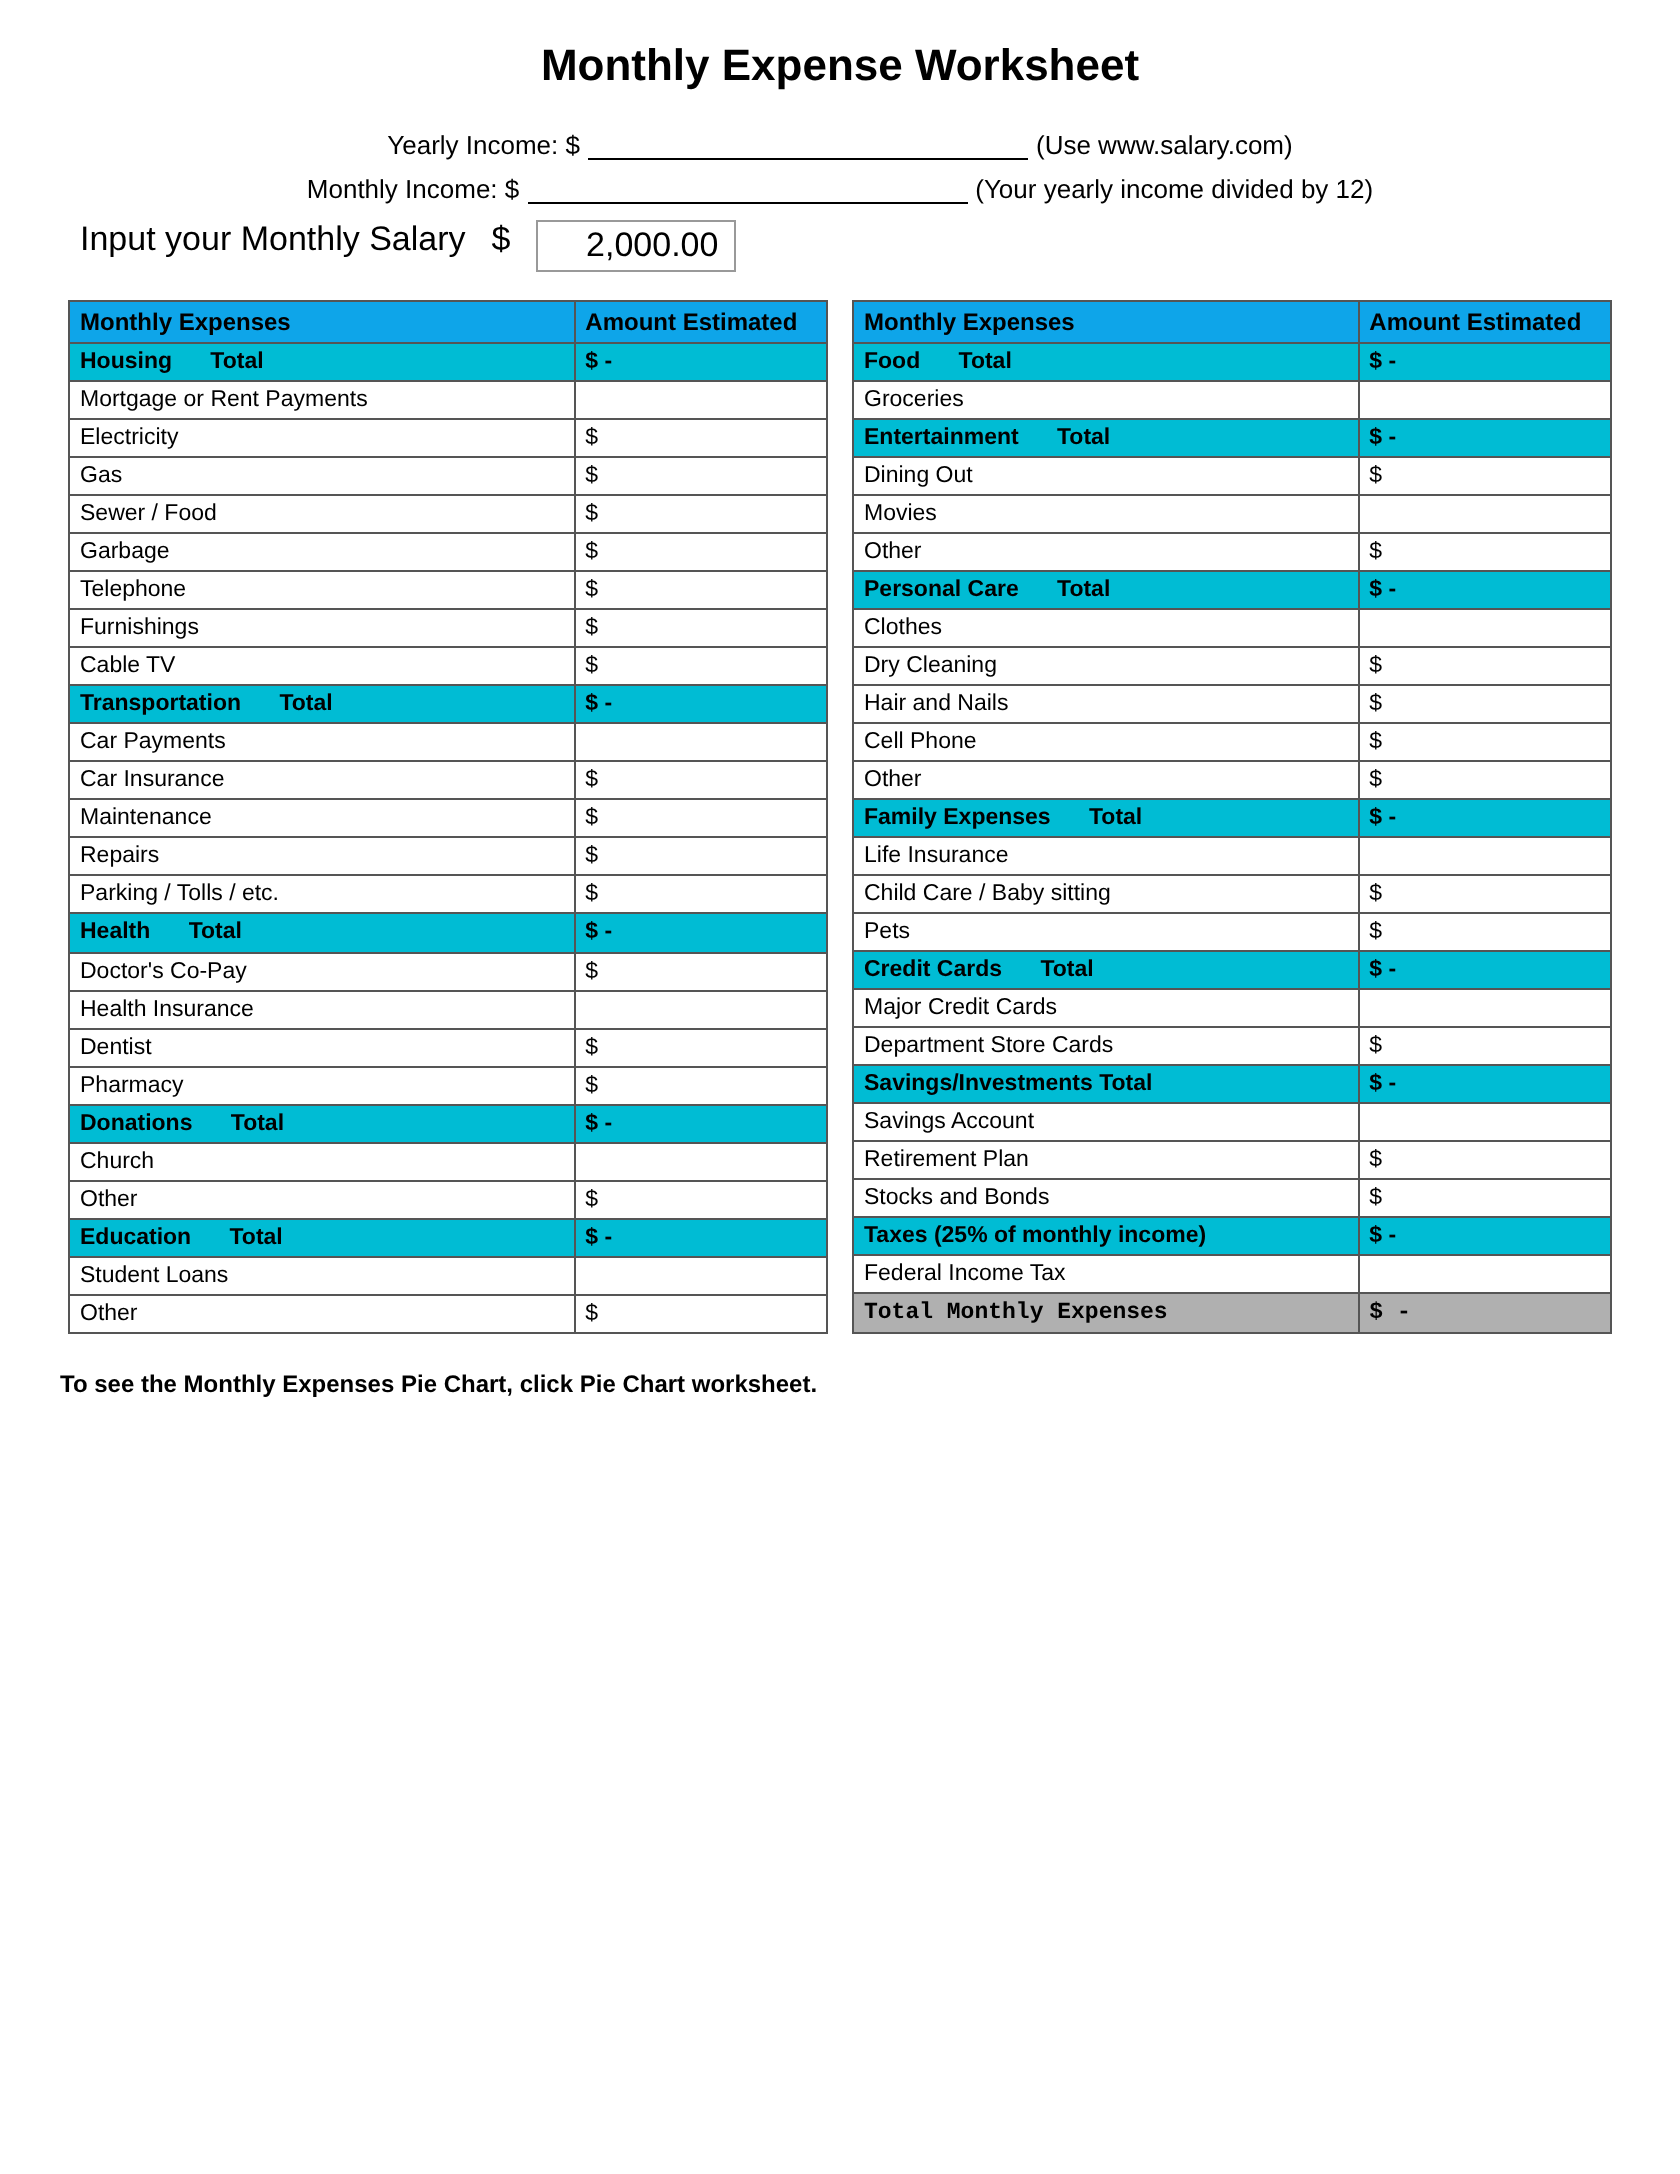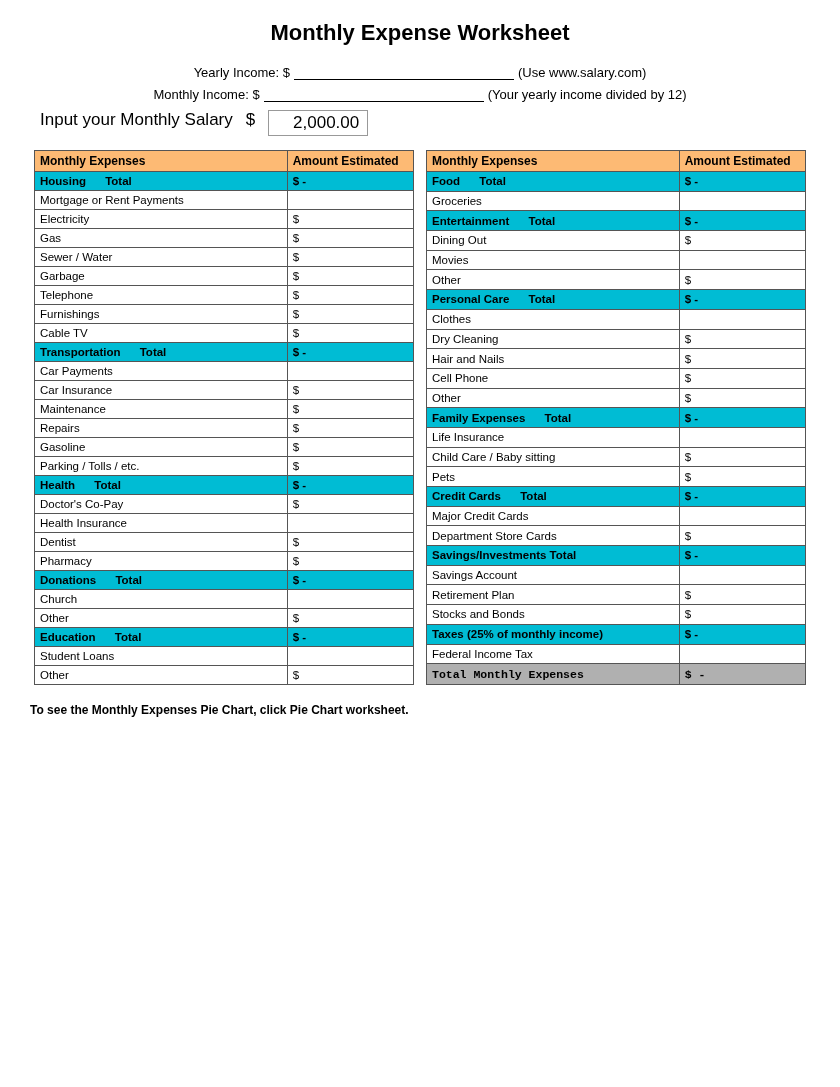--- a/index.html
+++ b/index.html
@@ -56,21 +56,21 @@
     table {
       border-collapse: collapse;
       width: 380px;
     }
     td, th {
       border: 1px solid #555;
       padding: 3px 5px;
       font-size: 11.5px;
     }
     .header-row td {
-      background: #fdba74;
+      background: #0ea5e9;
       font-weight: bold;
       font-size: 12px;
       color: #000;
     }
     .total-row td {
       background: #00bcd4;
       font-weight: bold;
     }
     .total-monthly td {
       background: #b0b0b0;
@@ -135,21 +135,21 @@
         </tr>
         <tr>
           <td>Electricity</td>
           <td class="dollar-col">$             </td>
         </tr>
         <tr>
           <td>Gas</td>
           <td class="dollar-col">$             </td>
         </tr>
         <tr>
-          <td>Sewer / Water</td>
+          <td>Sewer / Food</td>
           <td class="dollar-col">$             </td>
         </tr>
         <tr>
           <td>Garbage</td>
           <td class="dollar-col">$             </td>
         </tr>
         <tr>
           <td>Telephone</td>
           <td class="dollar-col">$             </td>
         </tr>
@@ -172,24 +172,20 @@
         <tr>
           <td>Car Insurance</td>
           <td class="dollar-col">$             </td>
         </tr>
         <tr>
           <td>Maintenance</td>
           <td class="dollar-col">$             </td>
         </tr>
         <tr>
           <td>Repairs</td>
-          <td class="dollar-col">$             </td>
-        </tr>
-        <tr>
-          <td>Gasoline</td>
           <td class="dollar-col">$             </td>
         </tr>
         <tr>
           <td>Parking / Tolls / etc.</td>
           <td class="dollar-col">$             </td>
         </tr>
         <tr class="total-row">
           <td><strong>Health</strong>&nbsp;&nbsp;&nbsp;&nbsp;&nbsp;&nbsp;<strong>Total</strong></td>
           <td class="dollar-col">$             -</td>
         </tr>

